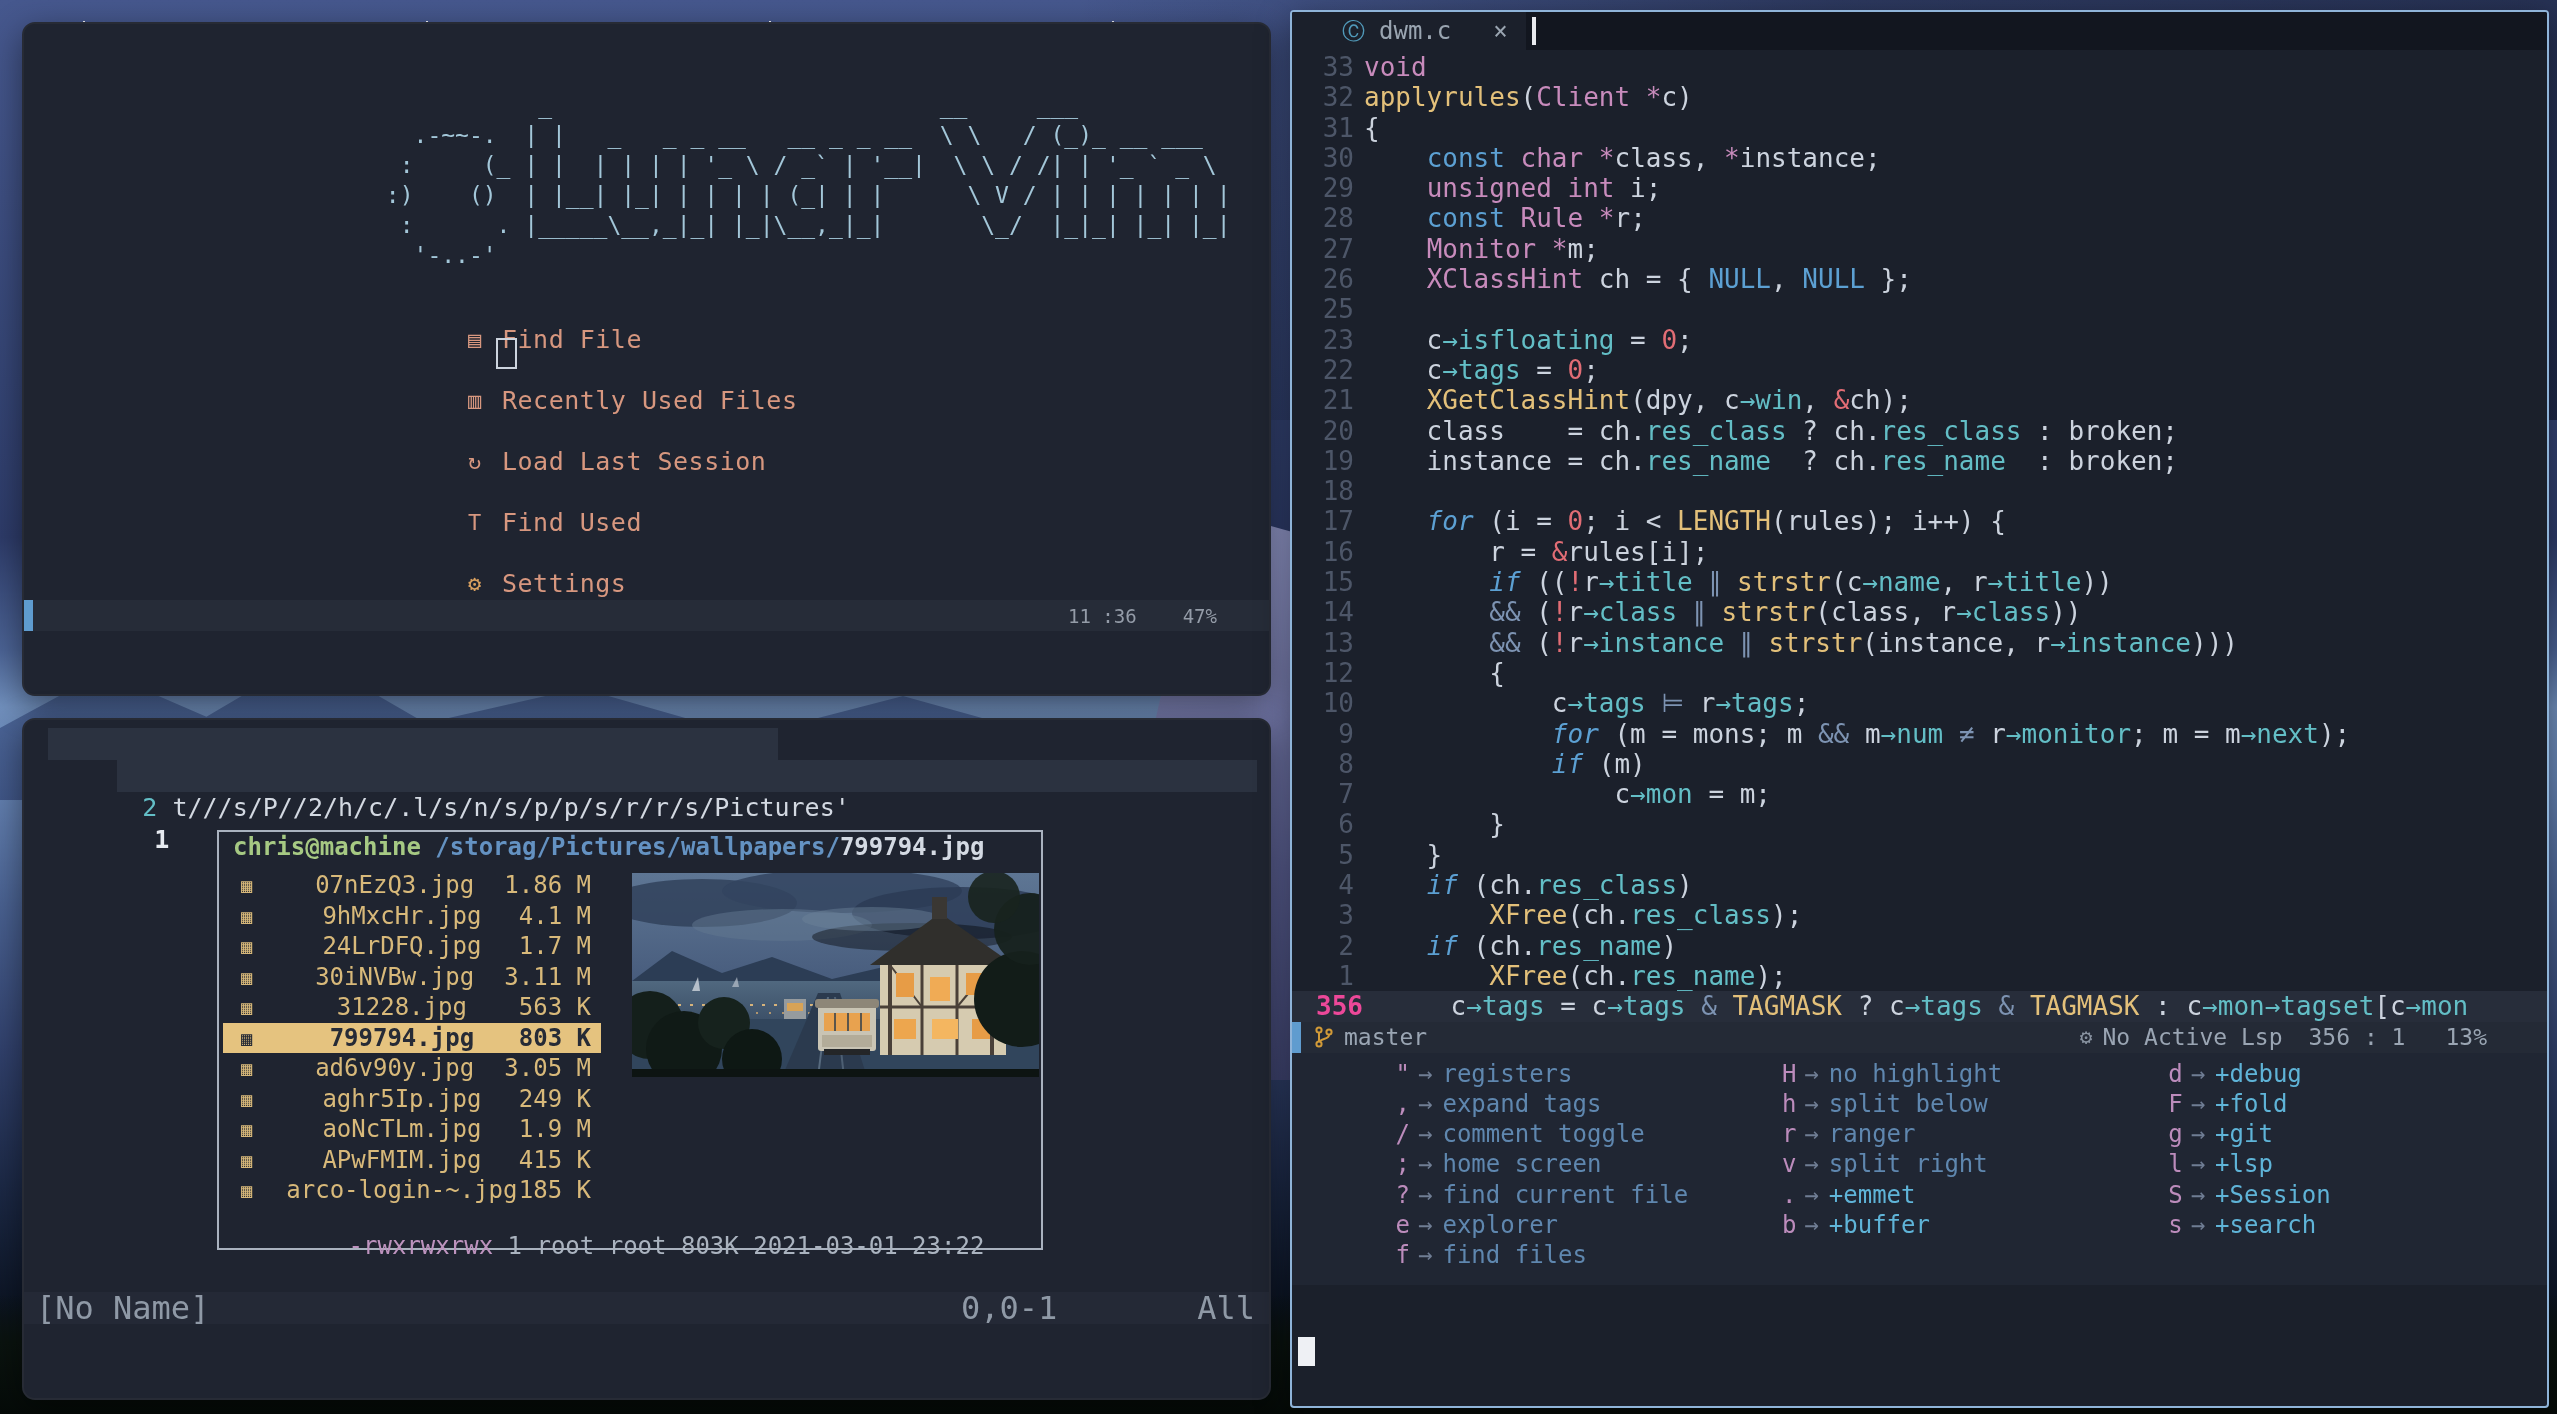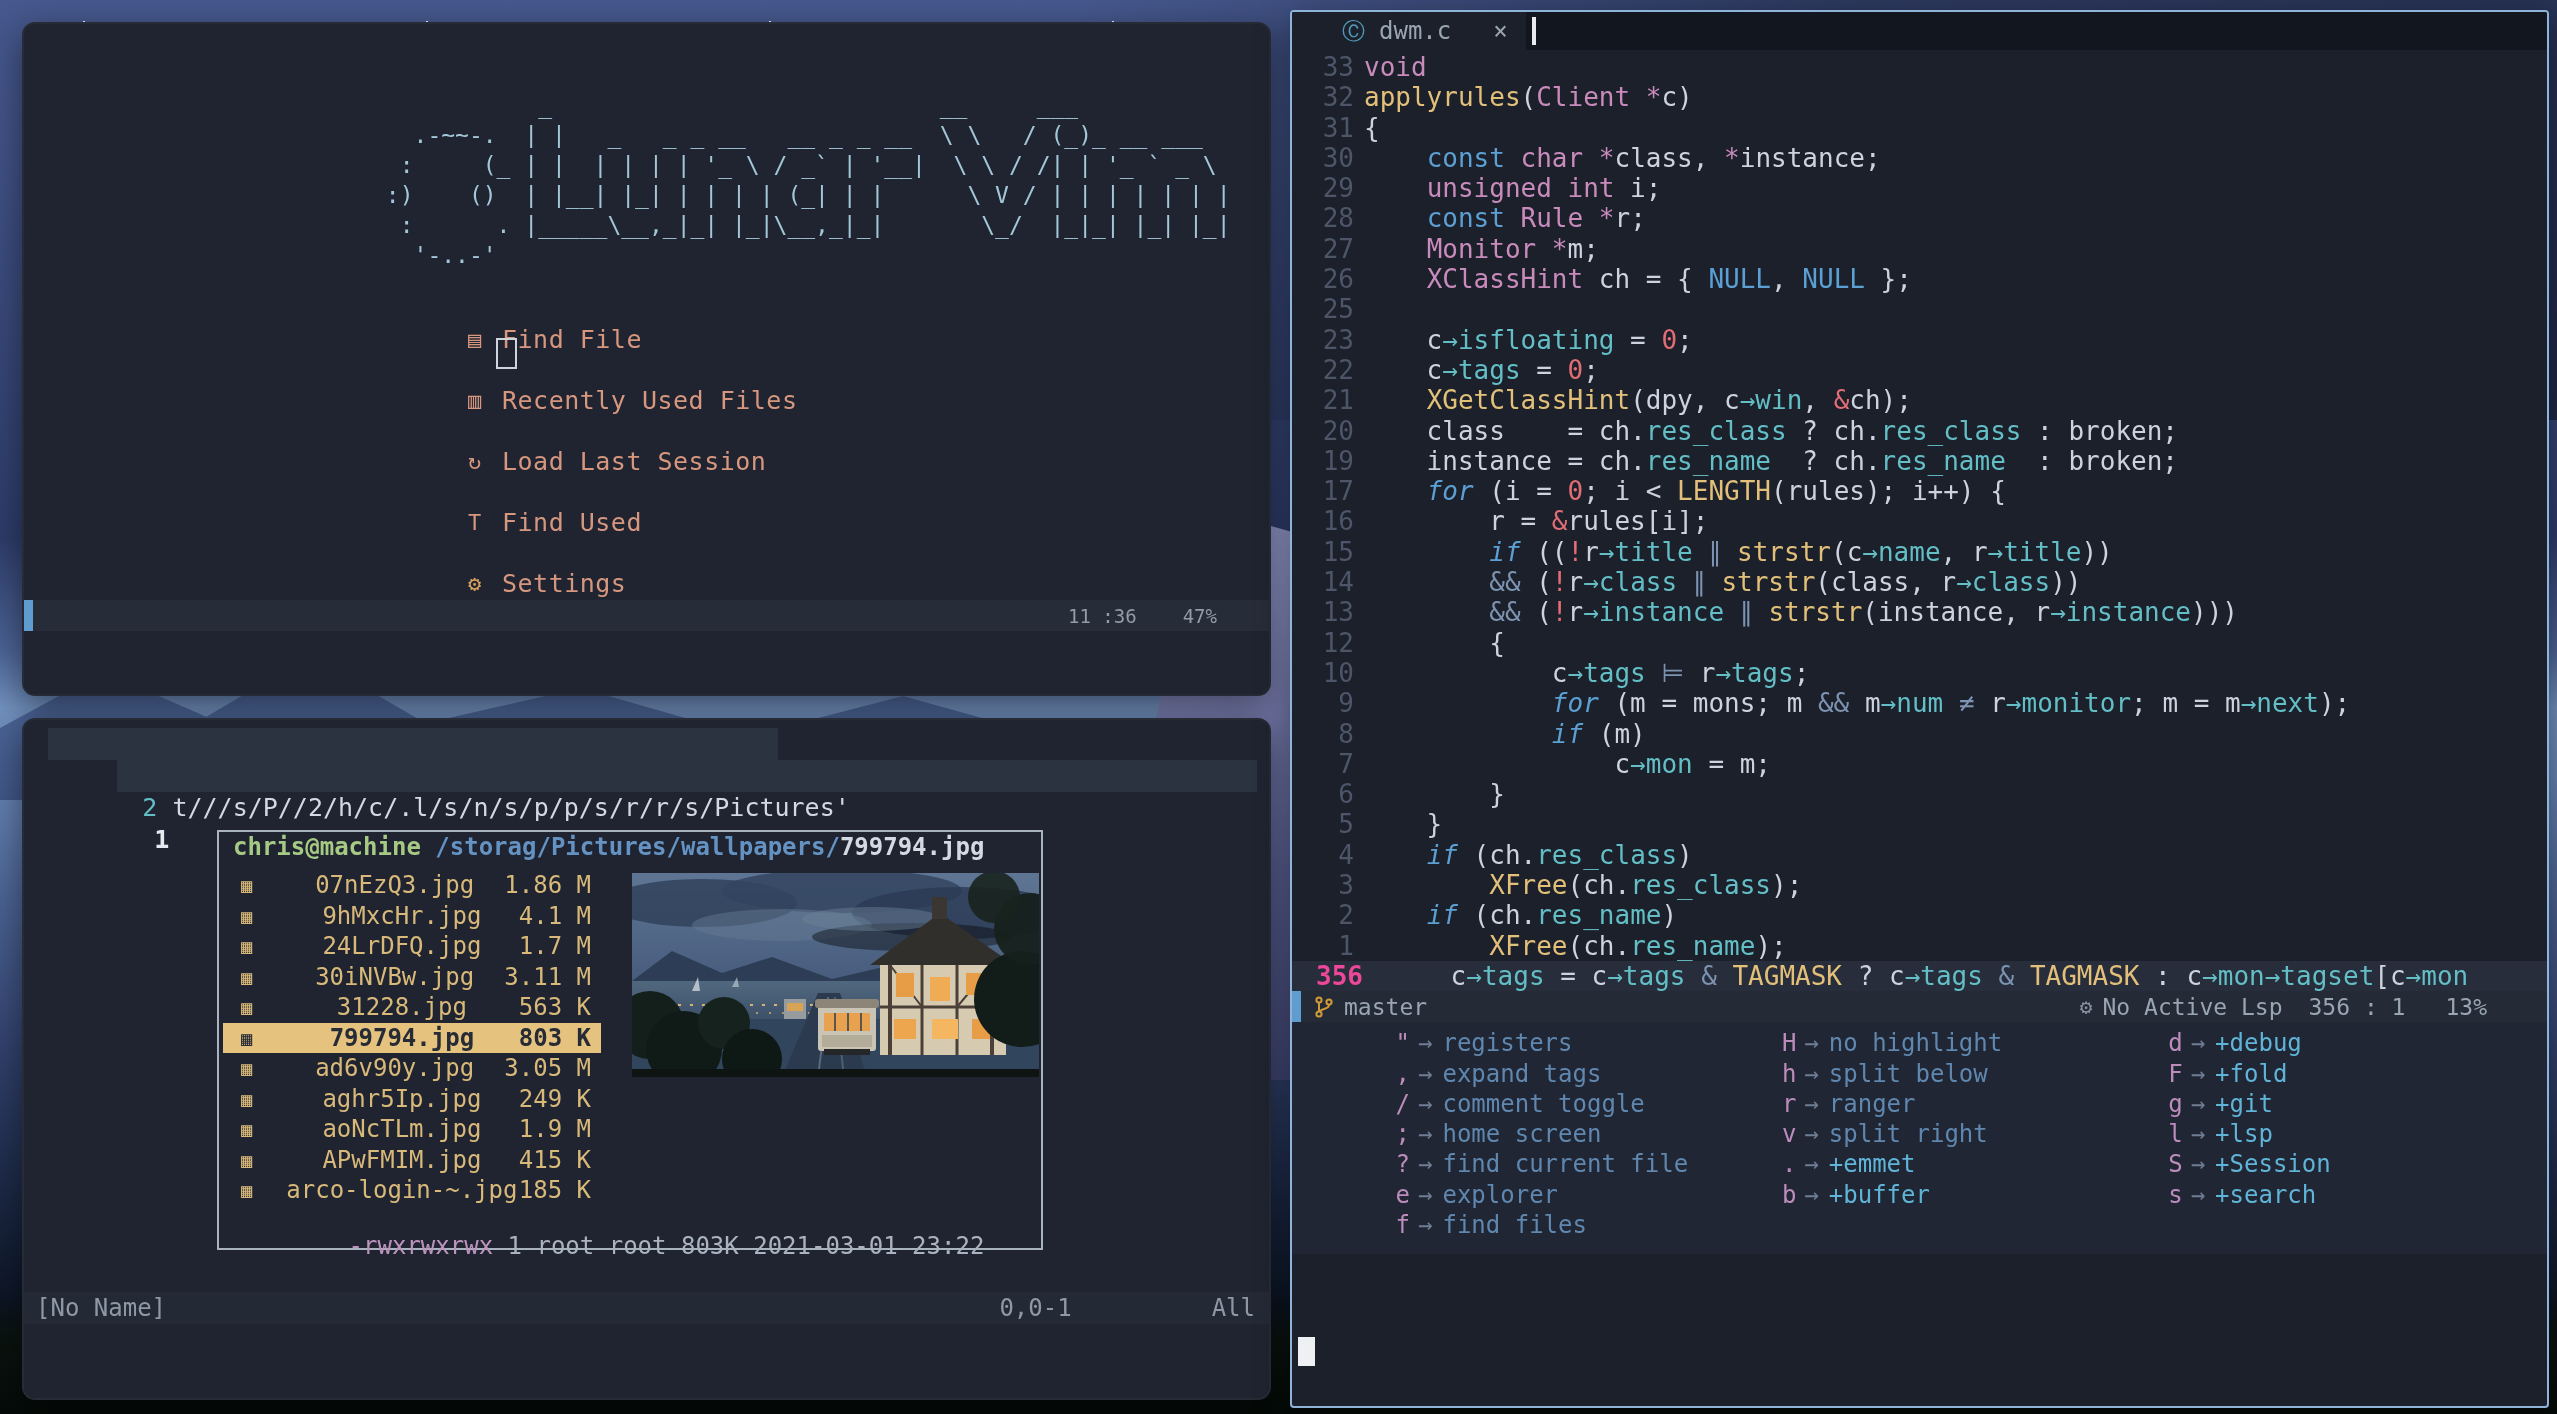--- a/index.html
+++ b/index.html
@@ -68,21 +68,21 @@
   .file-row{display:flex;align-items:center;height:30.5px;font-size:24px;color:#d8b97a;}
   .file-row .ficon{width:44px;padding-left:18px;font-size:19px;}
   .file-row .fname{flex:1;white-space:pre;text-align:center;}
   .file-row .fsize{padding-right:10px;white-space:pre;}
   .file-row.sel{background:#e5c37f;color:#262b36;font-weight:bold;}
   .ranger-info{position:absolute;left:14px;top:372px;font-size:24px;white-space:pre;}
   .ri-perms{color:#bd93be;}
   .ri-rest{color:#aab3bf;}
   .preview{position:absolute;left:413px;top:41px;width:407px;height:204px;}
   .term-statusline{position:absolute;left:0;top:572px;width:100%;height:32px;
-    background:#242936;display:flex;align-items:center;color:#8f99a6;font-size:24px;}
+    background:#242936;display:flex;align-items:center;color:#8f99a6;font-size:32px;}
   .ts-left{padding-left:12px;}
   .ts-pos{margin-left:auto;}
   .ts-all{margin-left:140px;margin-right:14px;}
   
   #win-editor{left:1290px;top:10px;width:1255px;height:1394px;background:#1b202b;
     border:2px solid #8fb4d9;border-radius:4px;}
   .tabbar{height:38px;background:#12161f;display:flex;align-items:center;position:relative;}
   .tab{display:flex;align-items:center;height:100%;padding:0 18px 0 50px;
     background:#1b202b;color:#9aa5b1;font-size:24px;}
   .tab .cicon{color:#519aba;margin-right:14px;font-size:23px;}
@@ -333,20 +333,21 @@
         <div class="code-line"><span class="ln">29</span><span class="ct"><span class="tk-f">    </span><span class="tk-t">unsigned int</span><span class="tk-f"> i;</span></span></div>
         <div class="code-line"><span class="ln">28</span><span class="ct"><span class="tk-f">    </span><span class="tk-K">const</span><span class="tk-f"> </span><span class="tk-t">Rule</span><span class="tk-f"> </span><span class="tk-t">*</span><span class="tk-f">r;</span></span></div>
         <div class="code-line"><span class="ln">27</span><span class="ct"><span class="tk-f">    </span><span class="tk-t">Monitor</span><span class="tk-f"> </span><span class="tk-t">*</span><span class="tk-f">m;</span></span></div>
         <div class="code-line"><span class="ln">26</span><span class="ct"><span class="tk-f">    </span><span class="tk-t">XClassHint</span><span class="tk-f"> ch = { </span><span class="tk-K">NULL</span><span class="tk-f">, </span><span class="tk-K">NULL</span><span class="tk-f"> };</span></span></div>
         <div class="code-line"><span class="ln">25</span><span class="ct"></span></div>
         <div class="code-line"><span class="ln">23</span><span class="ct"><span class="tk-f">    c</span><span class="tk-p">→isfloating</span><span class="tk-f"> = </span><span class="tk-n">0</span><span class="tk-f">;</span></span></div>
         <div class="code-line"><span class="ln">22</span><span class="ct"><span class="tk-f">    c</span><span class="tk-p">→tags</span><span class="tk-f"> = </span><span class="tk-n">0</span><span class="tk-f">;</span></span></div>
         <div class="code-line"><span class="ln">21</span><span class="ct"><span class="tk-f">    </span><span class="tk-y">XGetClassHint</span><span class="tk-f">(dpy, c</span><span class="tk-p">→win</span><span class="tk-f">, </span><span class="tk-b">&amp;</span><span class="tk-f">ch);</span></span></div>
         <div class="code-line"><span class="ln">20</span><span class="ct"><span class="tk-f">    class    = ch.</span><span class="tk-p">res_class</span><span class="tk-f"> ? ch.</span><span class="tk-p">res_class</span><span class="tk-f"> : broken;</span></span></div>
         <div class="code-line"><span class="ln">19</span><span class="ct"><span class="tk-f">    instance = ch.</span><span class="tk-p">res_name</span><span class="tk-f">  ? ch.</span><span class="tk-p">res_name</span><span class="tk-f">  : broken;</span></span></div>
+        <div class="code-line"><span class="ln">18</span><span class="ct"></span></div>
         <div class="code-line"><span class="ln">17</span><span class="ct"><span class="tk-f">    </span><span class="tk-k">for</span><span class="tk-f"> (i = </span><span class="tk-n">0</span><span class="tk-f">; i &lt; </span><span class="tk-y">LENGTH</span><span class="tk-f">(rules); i++) {</span></span></div>
         <div class="code-line"><span class="ln">16</span><span class="ct"><span class="tk-f">        r = </span><span class="tk-b">&amp;</span><span class="tk-f">rules[i];</span></span></div>
         <div class="code-line"><span class="ln">15</span><span class="ct"><span class="tk-f">        </span><span class="tk-k">if</span><span class="tk-f"> ((</span><span class="tk-b">!</span><span class="tk-f">r</span><span class="tk-p">→title</span><span class="tk-f"> </span><span class="tk-o">∥</span><span class="tk-f"> </span><span class="tk-y">strstr</span><span class="tk-f">(c</span><span class="tk-p">→name</span><span class="tk-f">, r</span><span class="tk-p">→title</span><span class="tk-f">))</span></span></div>
         <div class="code-line"><span class="ln">14</span><span class="ct"><span class="tk-f">        </span><span class="tk-o">&amp;&amp;</span><span class="tk-f"> (</span><span class="tk-b">!</span><span class="tk-f">r</span><span class="tk-p">→class</span><span class="tk-f"> </span><span class="tk-o">∥</span><span class="tk-f"> </span><span class="tk-y">strstr</span><span class="tk-f">(class, r</span><span class="tk-p">→class</span><span class="tk-f">))</span></span></div>
         <div class="code-line"><span class="ln">13</span><span class="ct"><span class="tk-f">        </span><span class="tk-o">&amp;&amp;</span><span class="tk-f"> (</span><span class="tk-b">!</span><span class="tk-f">r</span><span class="tk-p">→instance</span><span class="tk-f"> </span><span class="tk-o">∥</span><span class="tk-f"> </span><span class="tk-y">strstr</span><span class="tk-f">(instance, r</span><span class="tk-p">→instance</span><span class="tk-f">)))</span></span></div>
         <div class="code-line"><span class="ln">12</span><span class="ct"><span class="tk-f">        {</span></span></div>
         <div class="code-line"><span class="ln">10</span><span class="ct"><span class="tk-f">            c</span><span class="tk-p">→tags</span><span class="tk-f"> </span><span class="tk-o">⊨</span><span class="tk-f"> r</span><span class="tk-p">→tags</span><span class="tk-f">;</span></span></div>
         <div class="code-line"><span class="ln">9</span><span class="ct"><span class="tk-f">            </span><span class="tk-k">for</span><span class="tk-f"> (m = mons; m </span><span class="tk-o">&amp;&amp;</span><span class="tk-f"> m</span><span class="tk-p">→num</span><span class="tk-f"> </span><span class="tk-o">≠</span><span class="tk-f"> r</span><span class="tk-p">→monitor</span><span class="tk-f">; m = m</span><span class="tk-p">→next</span><span class="tk-f">);</span></span></div>
         <div class="code-line"><span class="ln">8</span><span class="ct"><span class="tk-f">            </span><span class="tk-k">if</span><span class="tk-f"> (m)</span></span></div>
         <div class="code-line"><span class="ln">7</span><span class="ct"><span class="tk-f">                c</span><span class="tk-p">→mon</span><span class="tk-f"> = m;</span></span></div>

